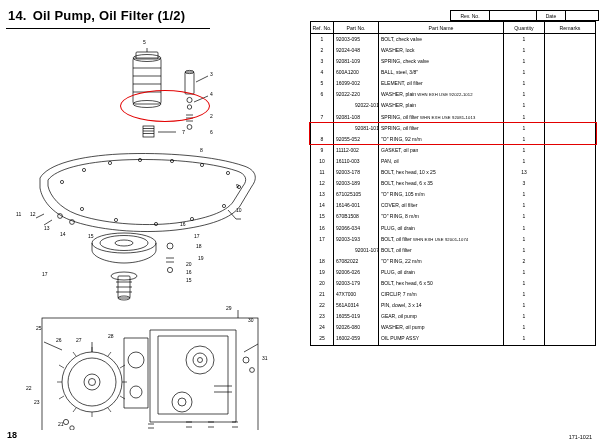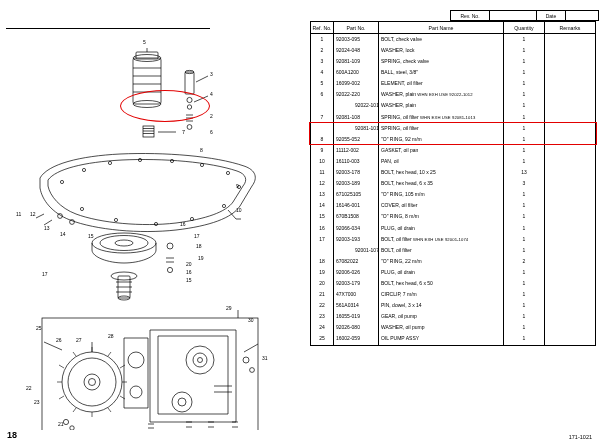--- a/index.html
+++ b/index.html
@@ -145,20 +145,23 @@
     font-size: 5.5px;
   }
   .lbl { font-size: 5px; fill: #000; }
   .lbl7 { font-size: 5.5px; fill: #000; }
 </style>
 </head>
 <body>
 
 <div class="page">
 
+  <div class="title">
+    <span class="num">14.</span><span>Oil Pump, Oil Filter (1/2)</span>
+  </div>
   <div class="title-rule"></div>
 
   <div class="illus">
     <svg width="300" height="400" viewBox="0 0 300 400" xmlns="http://www.w3.org/2000/svg">
       <g fill="none" stroke="#000" stroke-width="0.7">
 
         <rect x="133" y="28" width="28" height="46" rx="2"></rect>
         <rect x="136" y="22" width="22" height="7" rx="1"></rect>
         <line x1="133" y1="38" x2="161" y2="38"></line>
         <line x1="133" y1="46" x2="161" y2="46"></line>

